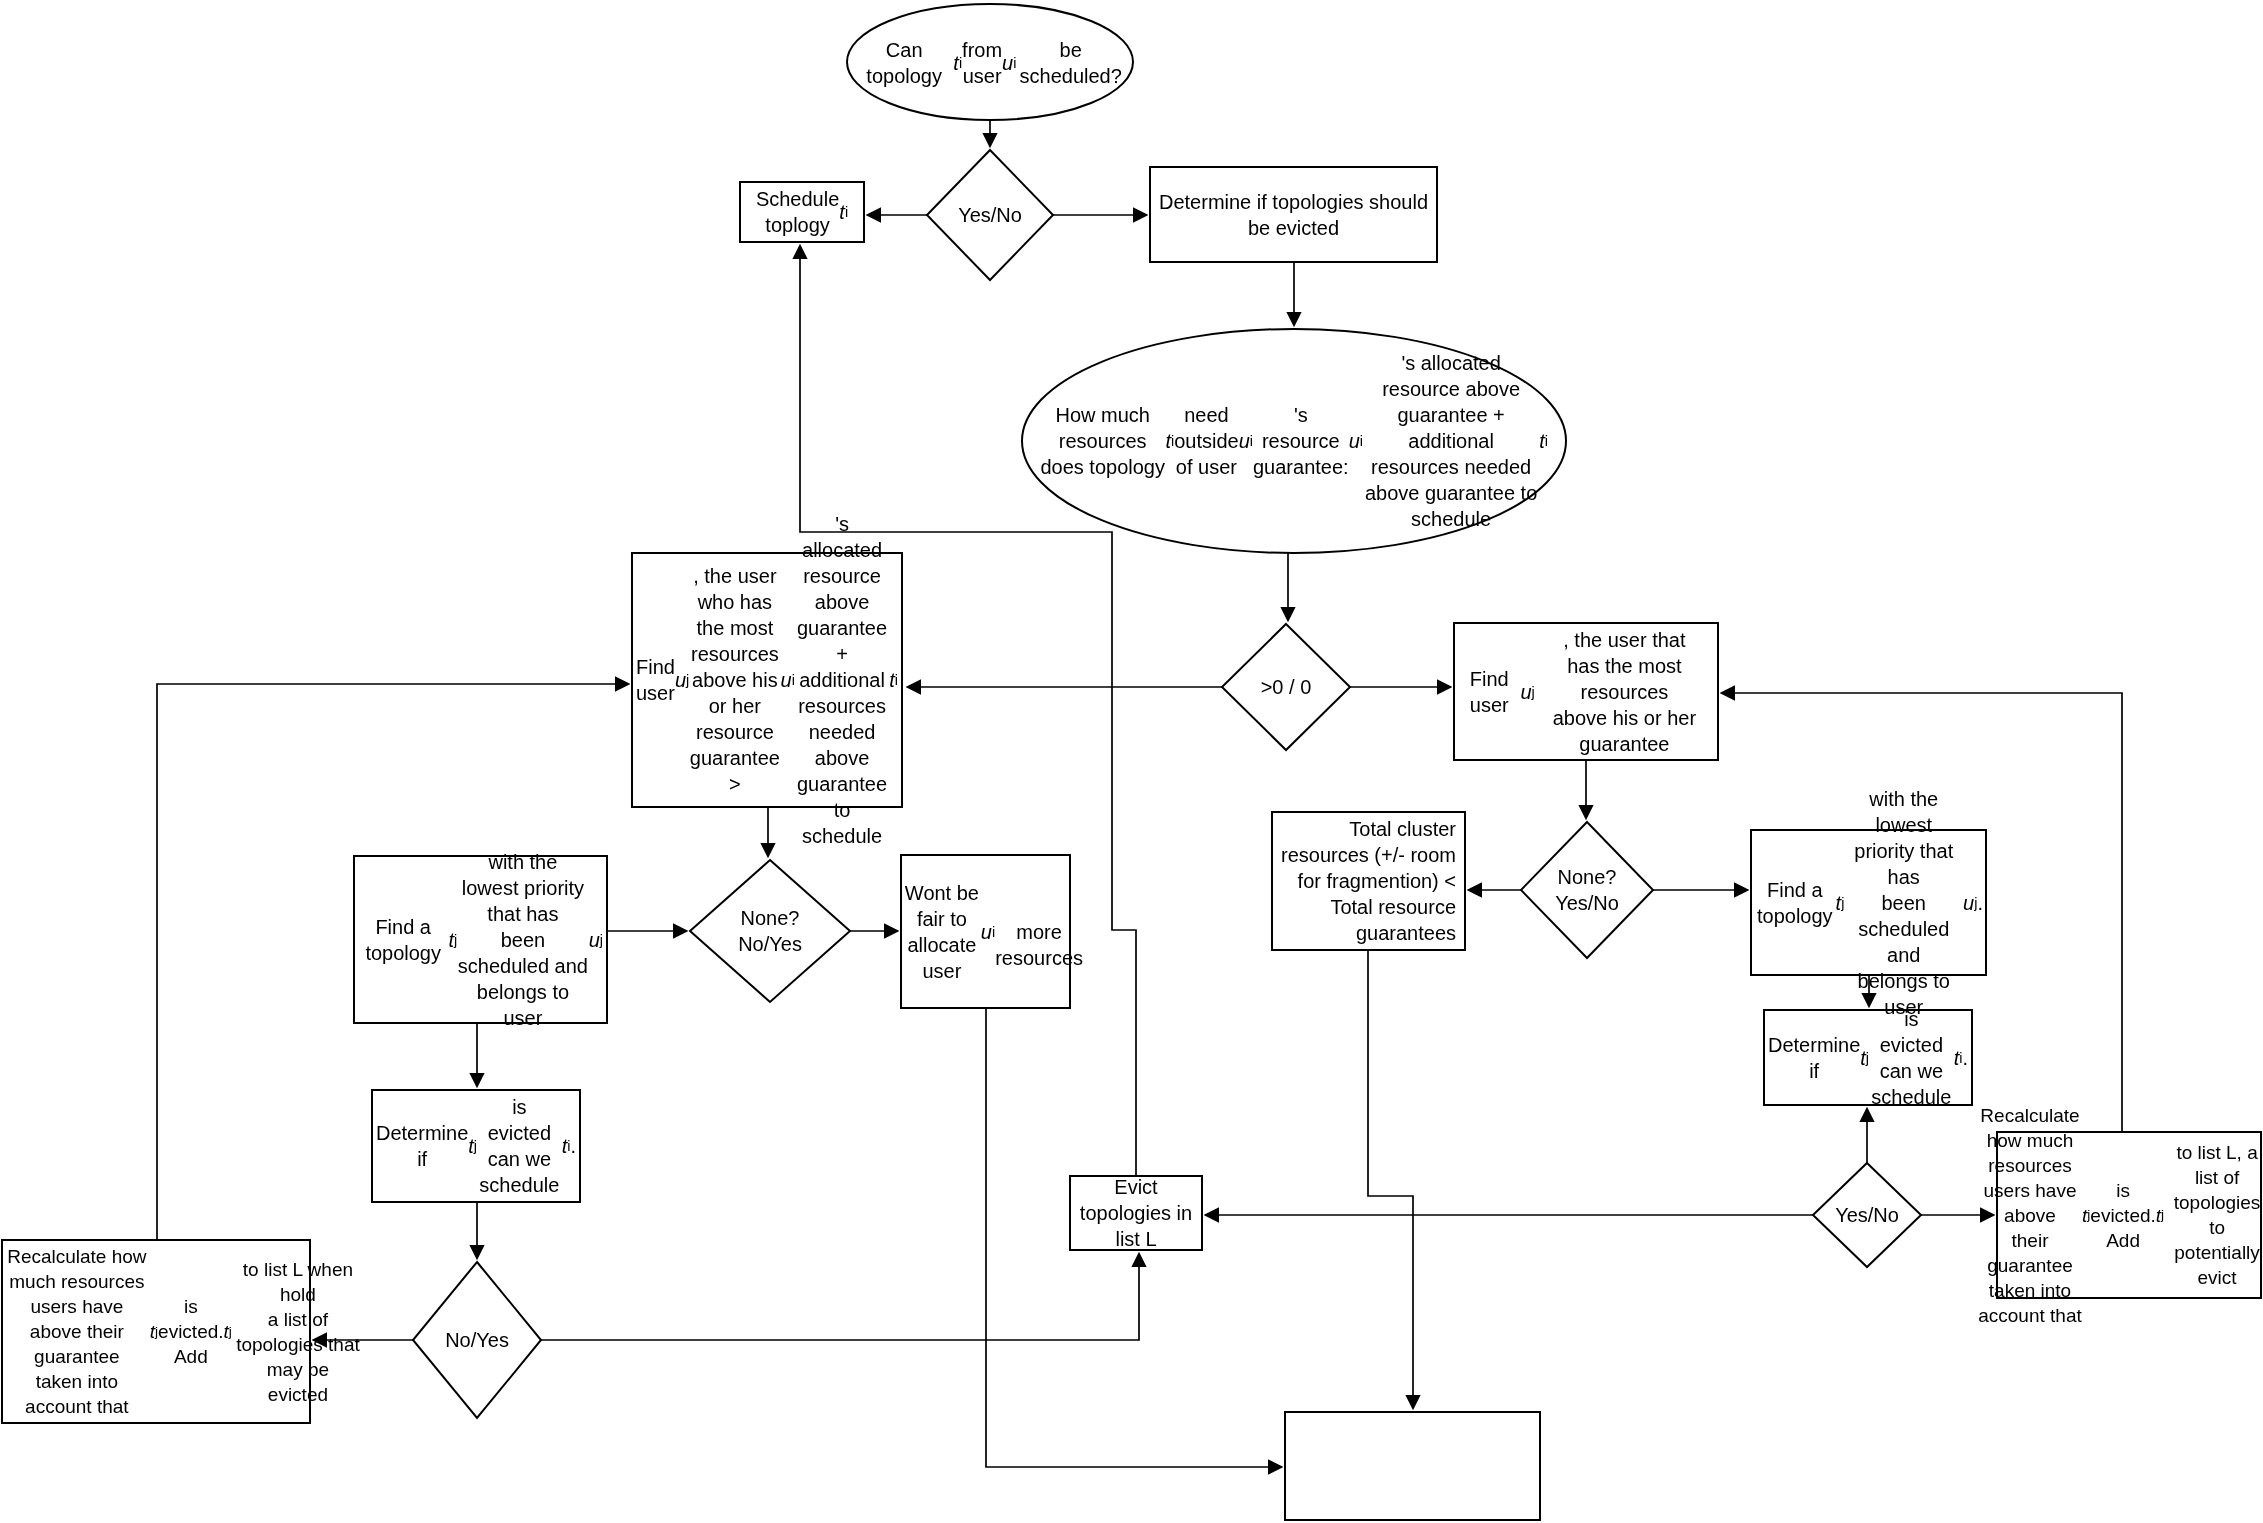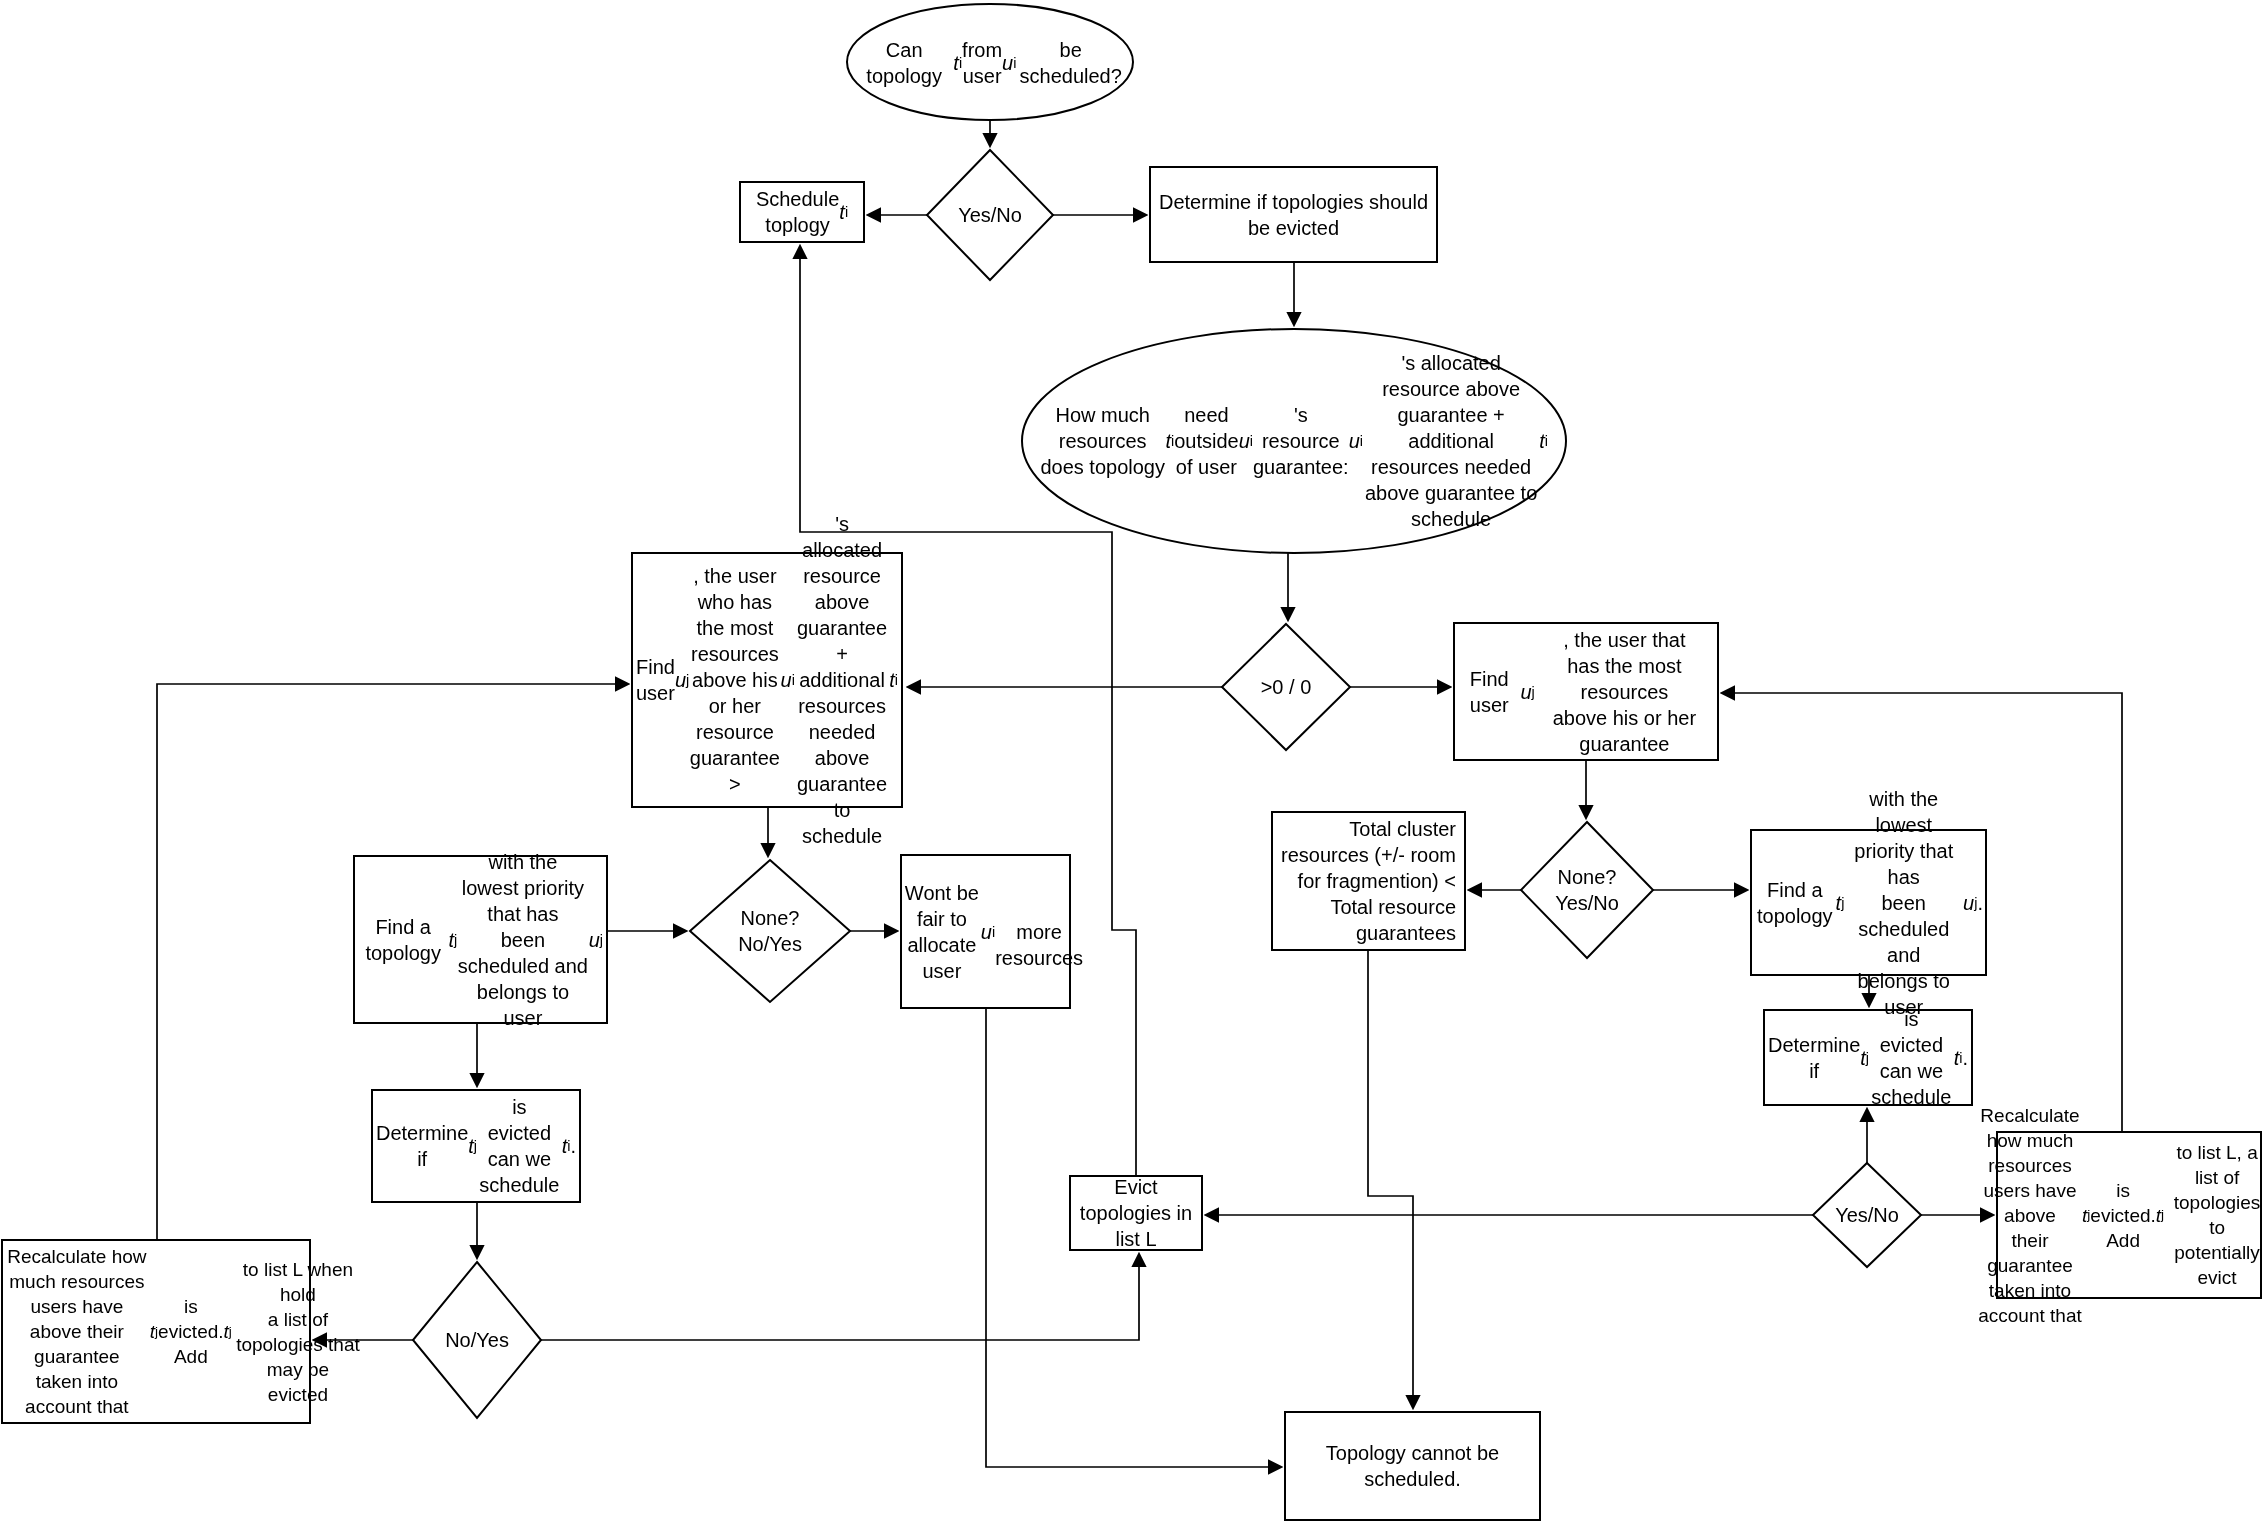--- a/index.html
+++ b/index.html
@@ -93,15 +93,14 @@
   <div class="node" style="left:1768px;top:1014px;width:200px;height:87px;">Determine if <i>t</i><sub>j</sub> is<br>evicted can we<br>schedule <i>t</i><sub>i</sub> .</div>
   <div class="node" style="left:1807px;top:1192px;width:120px;height:46px;">Yes/No</div>
   <div class="node fs19" style="left:1978px;top:1136px;width:292px;height:158px;">Recalculate how much<br>resources users have above<br>their guarantee taken into<br>account that <i>t</i><sub>j</sub> is evicted.<br>Add <i>t</i><sub>j</sub> to list L, a list of<br>topologies to potentially evict</div>
   <div class="node" style="left:1072px;top:1178px;width:128px;height:70px;">Evict<br>topologies in<br>list L</div>
   <div class="node" style="left:903px;top:859px;width:180px;height:145px;">Wont be fair to<br>allocate user <i>u</i><sub>i</sub><br>more resources</div>
   <div class="node" style="left:710px;top:903px;width:120px;height:56px;">None?<br>No/Yes</div>
   <div class="node" style="left:358px;top:860px;width:245px;height:159px;">Find a topology <i>t</i><sub>j</sub> with the<br>lowest priority that has<br>been scheduled and<br>belongs to user <i>u</i><sub>j</sub></div>
   <div class="node" style="left:376px;top:1094px;width:200px;height:104px;">Determine if <i>t</i><sub>j</sub> is<br>evicted can we<br>schedule <i>t</i><sub>i</sub> .</div>
   <div class="node" style="left:417px;top:1317px;width:120px;height:46px;">No/Yes</div>
   <div class="node fs19" style="left:4px;top:1244px;width:360px;height:175px;align-items:center;">Recalculate how much resources<br>users have above their guarantee<br>taken into account that <i>t</i><sub>j</sub> is<br>evicted. Add <i>t</i><sub>j</sub> to list L when hold<br>a list of topologies that may be<br>evicted</div>
-  <div class="node" style="left:1289px;top:1420px;width:247px;height:92px;">Topology cannot be<br>scheduled.</div>
 
 </div>
 
 </body></html>

